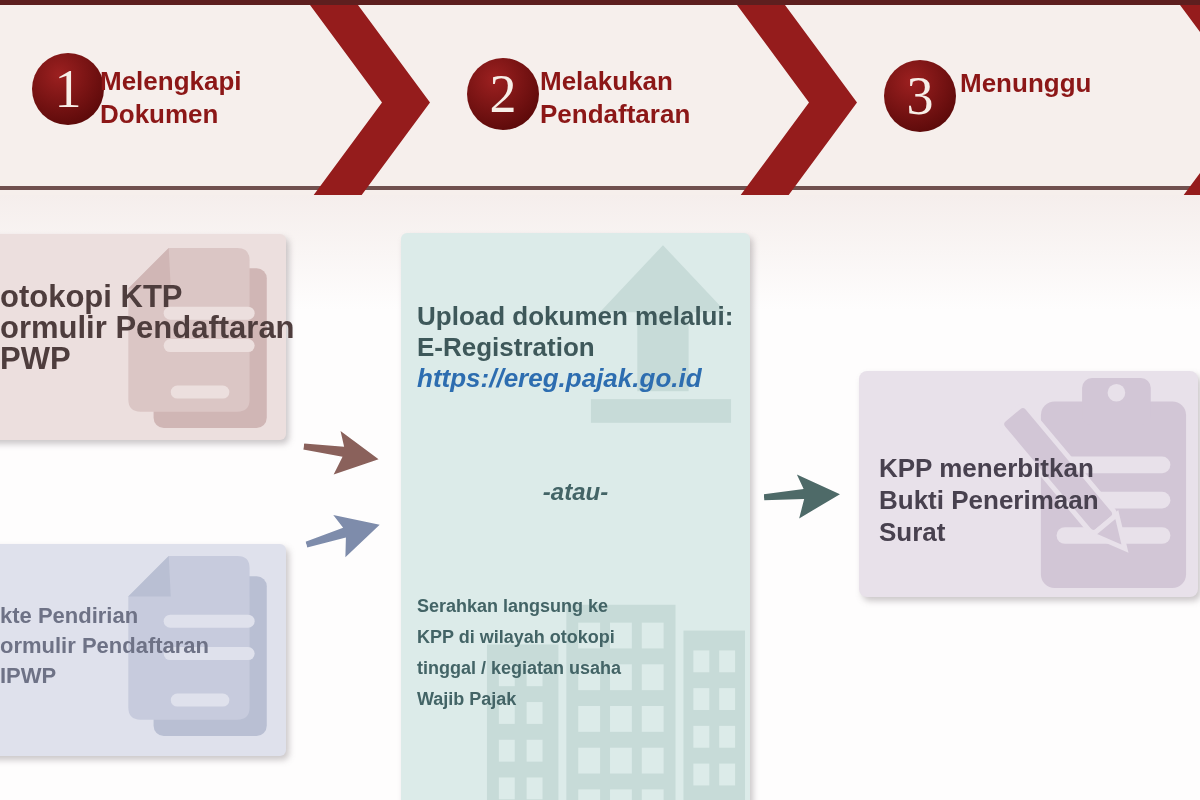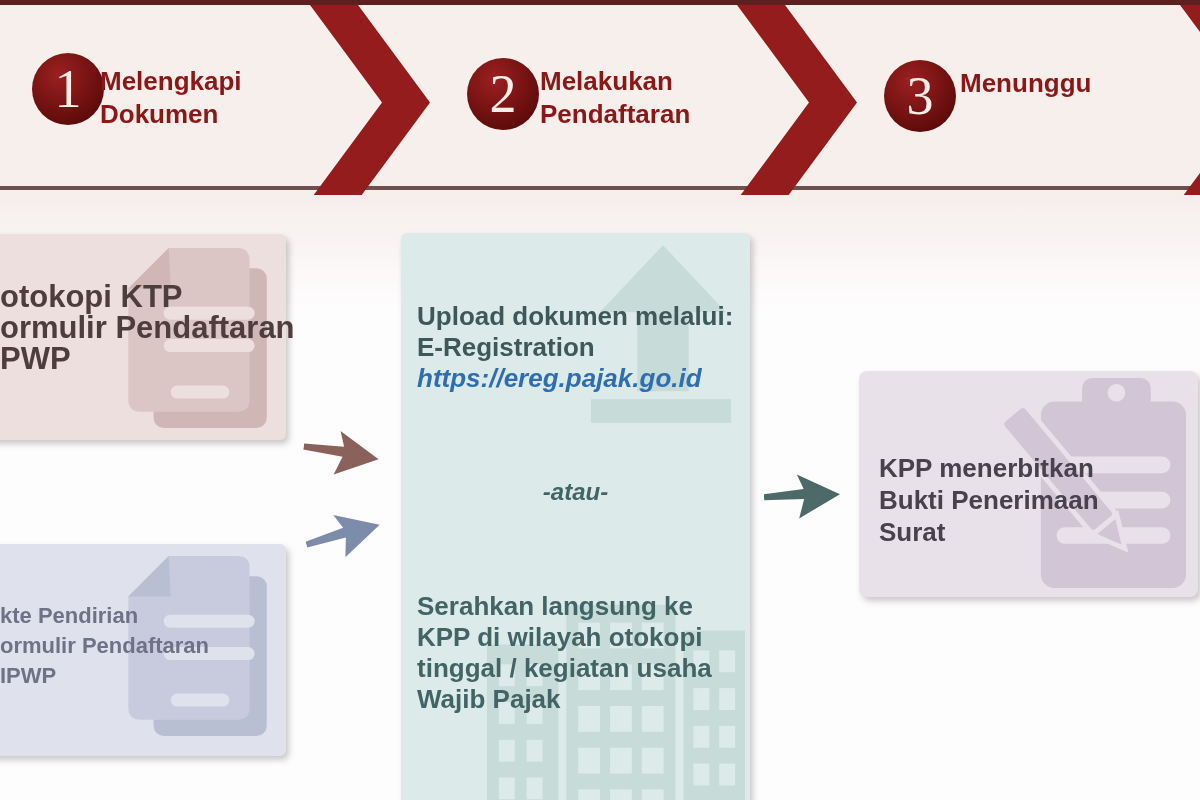--- a/index.html
+++ b/index.html
@@ -42,21 +42,21 @@
   .lav-box .page-front{fill:var(--lav-icon);}
   .lav-box .page-fold{fill:var(--lav-icon-dark);}
   .lav-box .page-line{fill:var(--lav-box);}
 
   .teal-box{left:401px;top:233px;width:349px;height:581px;background:var(--teal-box);}
   .teal-box .ico{fill:var(--teal-icon);}
   .teal-box .win{fill:var(--teal-box);}
   .upload-text{left:16px;top:68px;font-size:26px;line-height:31px;color:var(--teal-head);}
   .upload-link{color:var(--link);font-style:italic;cursor:pointer;}
   .atau{left:0;top:245px;width:100%;text-align:center;font-size:24px;color:var(--teal-body);font-style:italic;}
-  .direct-text{left:16px;top:358px;font-size:26px;line-height:31px;color:var(--teal-body);}
+  .direct-text{left:16px;top:358px;font-size:18px;line-height:31px;color:var(--teal-body);}
 
   .pur-box{left:859px;top:371px;width:339px;height:226px;background:var(--pur-box);border-radius:8px;}
   .pur-box .box-text{left:20px;top:81px;font-size:26px;line-height:32px;color:var(--pur-text);}
   .pur-box .ico{fill:var(--pur-icon);}
   .pur-box .hole{fill:var(--pur-box);}
   .pur-box .line{fill:var(--pur-box);}
   .pur-box .pencil{fill:var(--pur-icon);stroke:var(--pur-box);stroke-width:5;}
 
   
   .arrow{position:absolute;z-index:4;}

